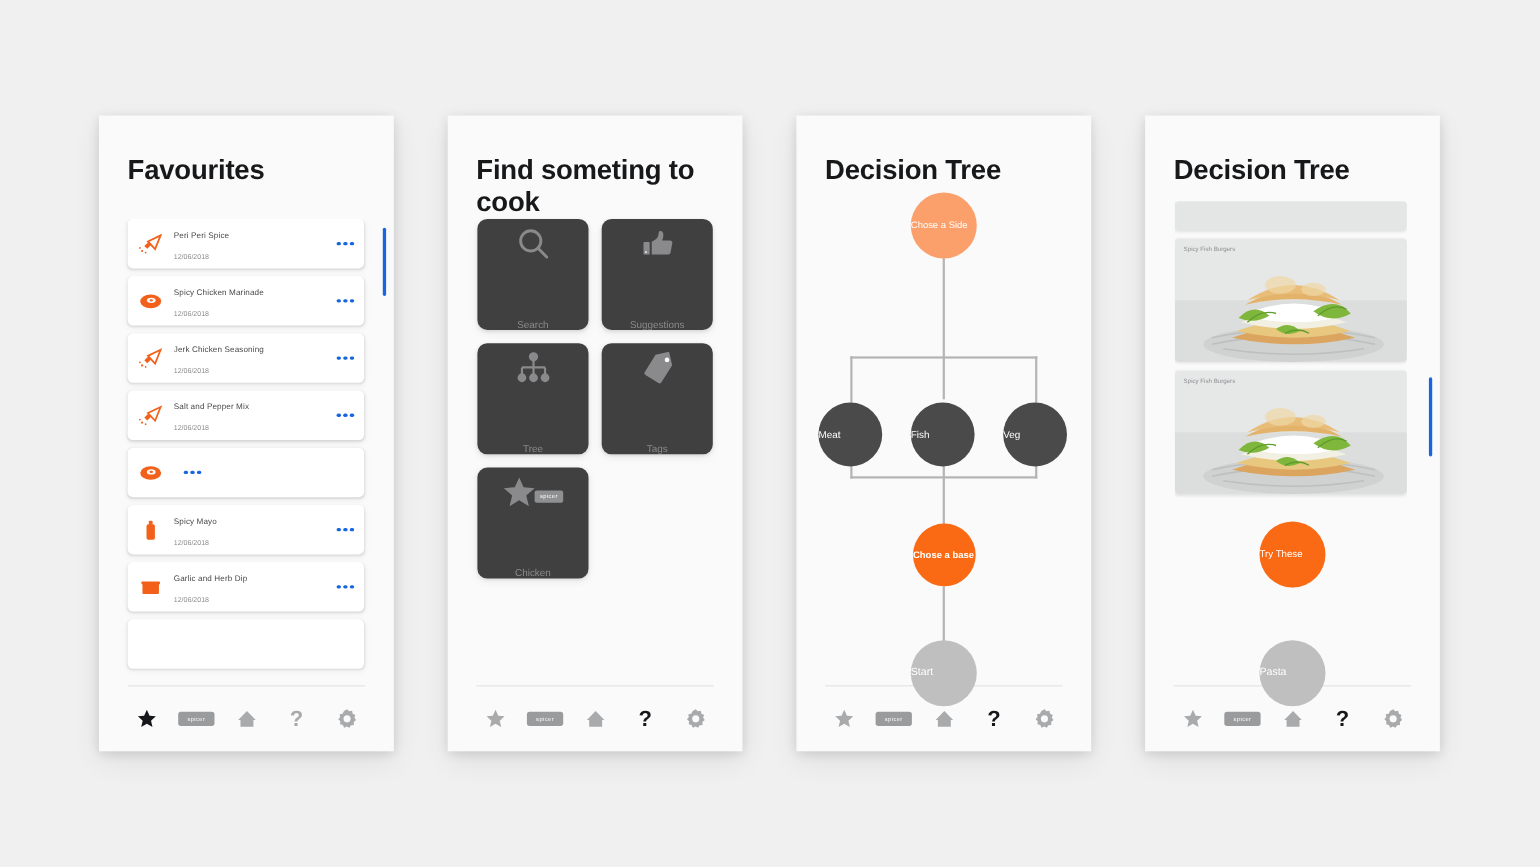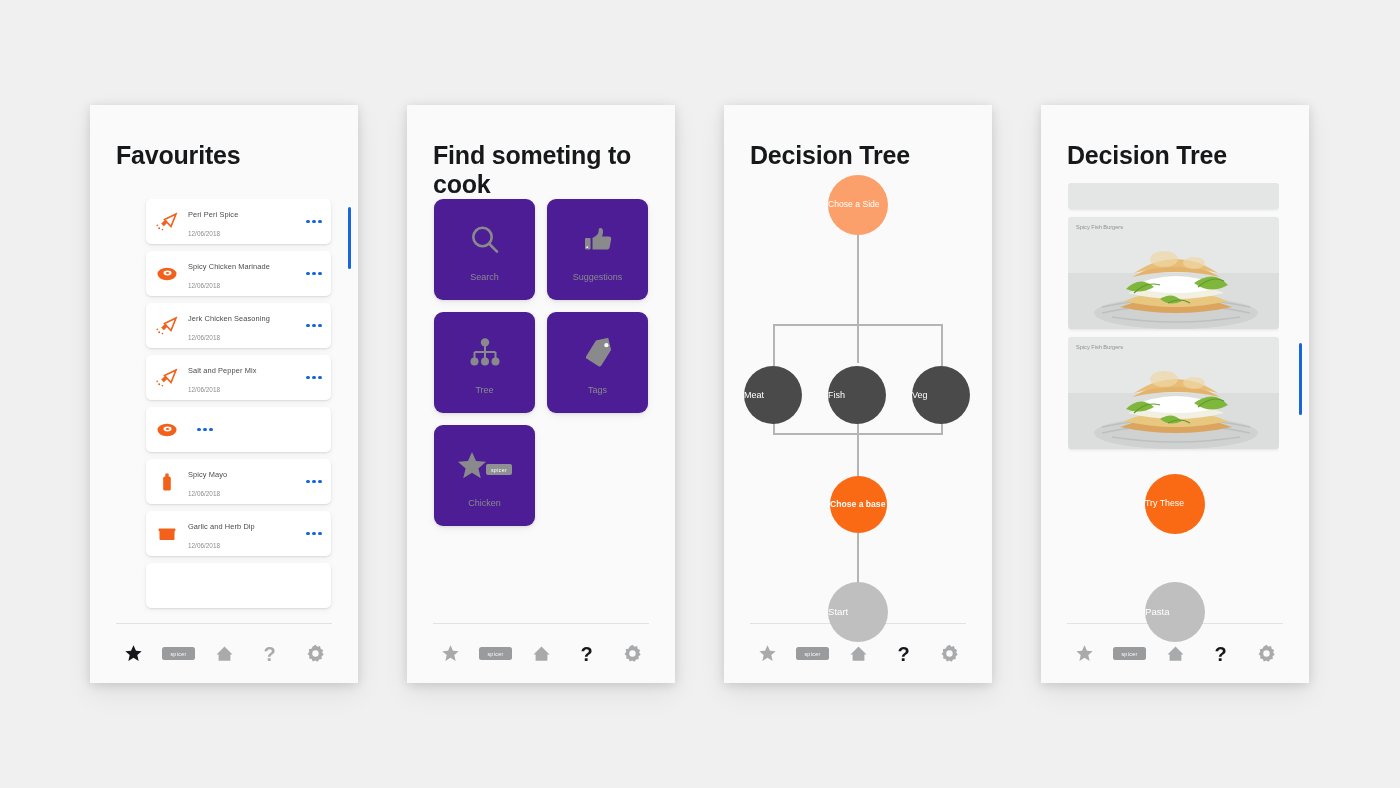--- a/index.html
+++ b/index.html
@@ -45,21 +45,20 @@
   }
 
   
   .list-area {
     position: absolute;
     left: 0;
     right: 0;
     top: 94px;
     bottom: 60px;
     overflow: hidden;
-    padding-left: 30px;
   }
   .fav-card {
     position: relative;
     margin: 0 27px 7px 26px;
     height: 45px;
     background: #ffffff;
     border-radius: 5px;
     box-shadow: 0 1px 2px rgba(0,0,0,0.10), 0 2px 6px rgba(0,0,0,0.05);
     display: flex;
     align-items: center;
@@ -112,27 +111,27 @@
     left: 27px;
     top: 94px;
     width: 214px;
     display: flex;
     flex-wrap: wrap;
     gap: 12px;
   }
   .tile {
     width: 101px;
     height: 101px;
-    background: #4c1d95;
+    background: #404040;
     border-radius: 9px;
     box-shadow: 0 1px 3px rgba(0,0,0,0.09), 0 3px 9px rgba(0,0,0,0.055);
     display: flex;
     flex-direction: column;
     align-items: center;
-    justify-content: center;
+    justify-content: space-between;
   }
   .tile-icon {
     height: 46px;
     display: flex;
     align-items: center;
     justify-content: center;
   }
   .tile-label {
     font-size: 9px;
     color: #8a8a8c;

